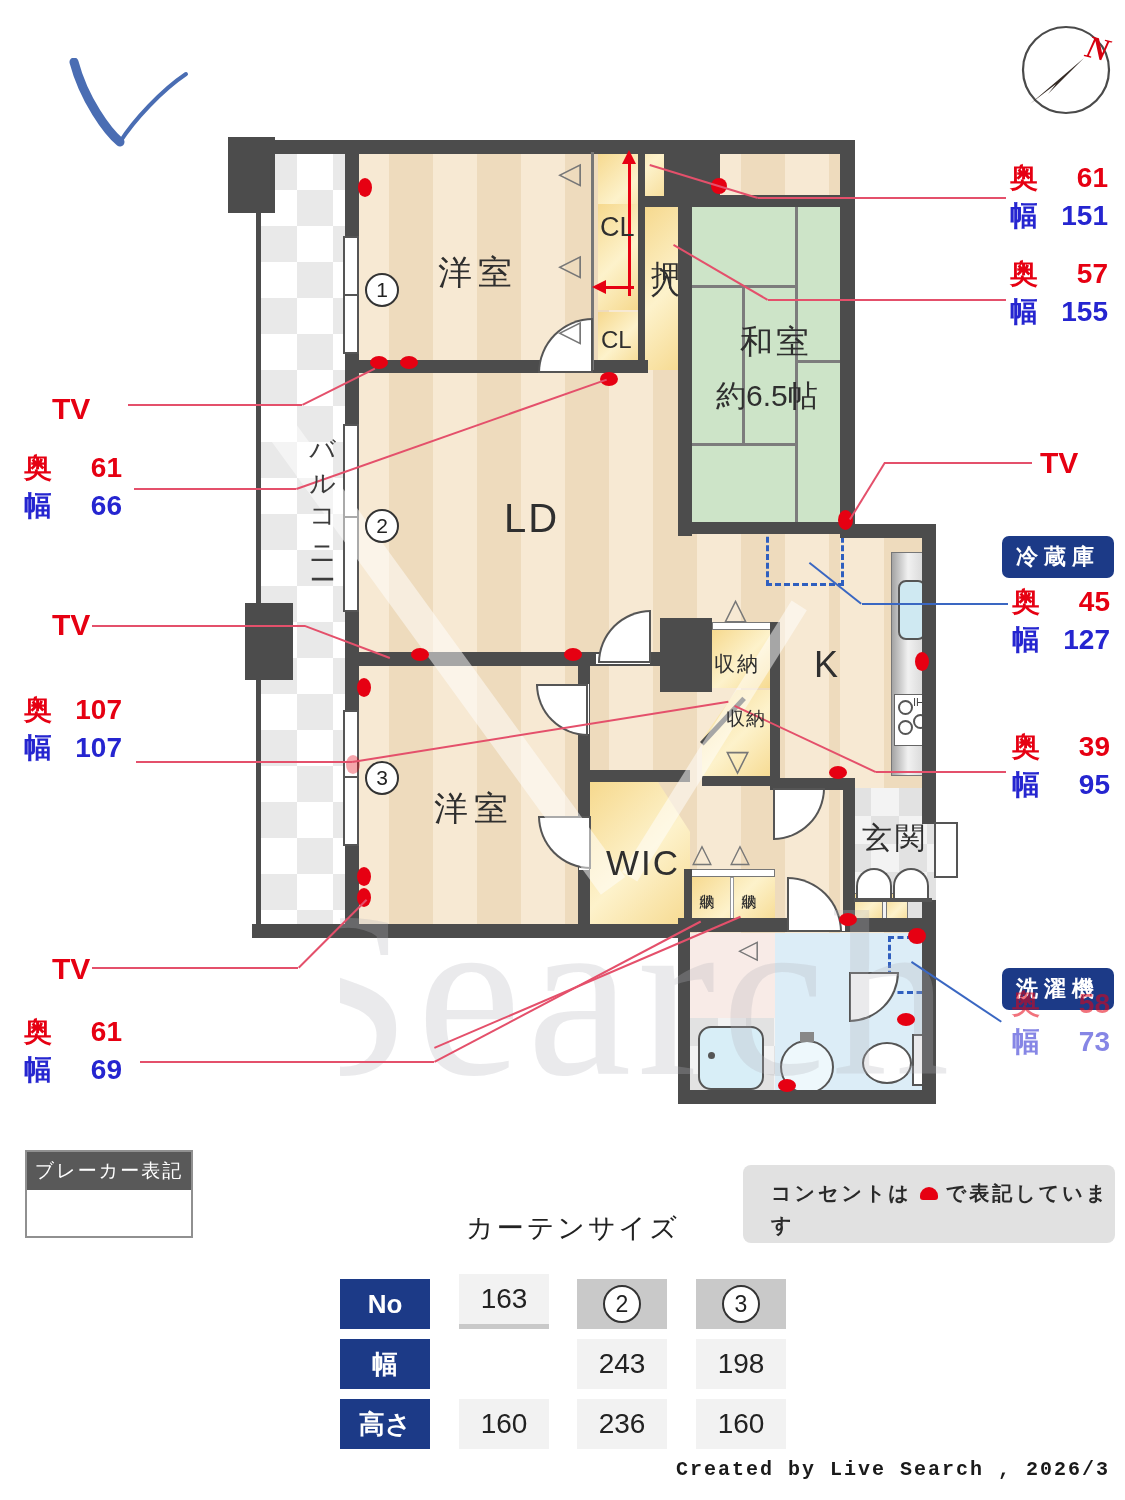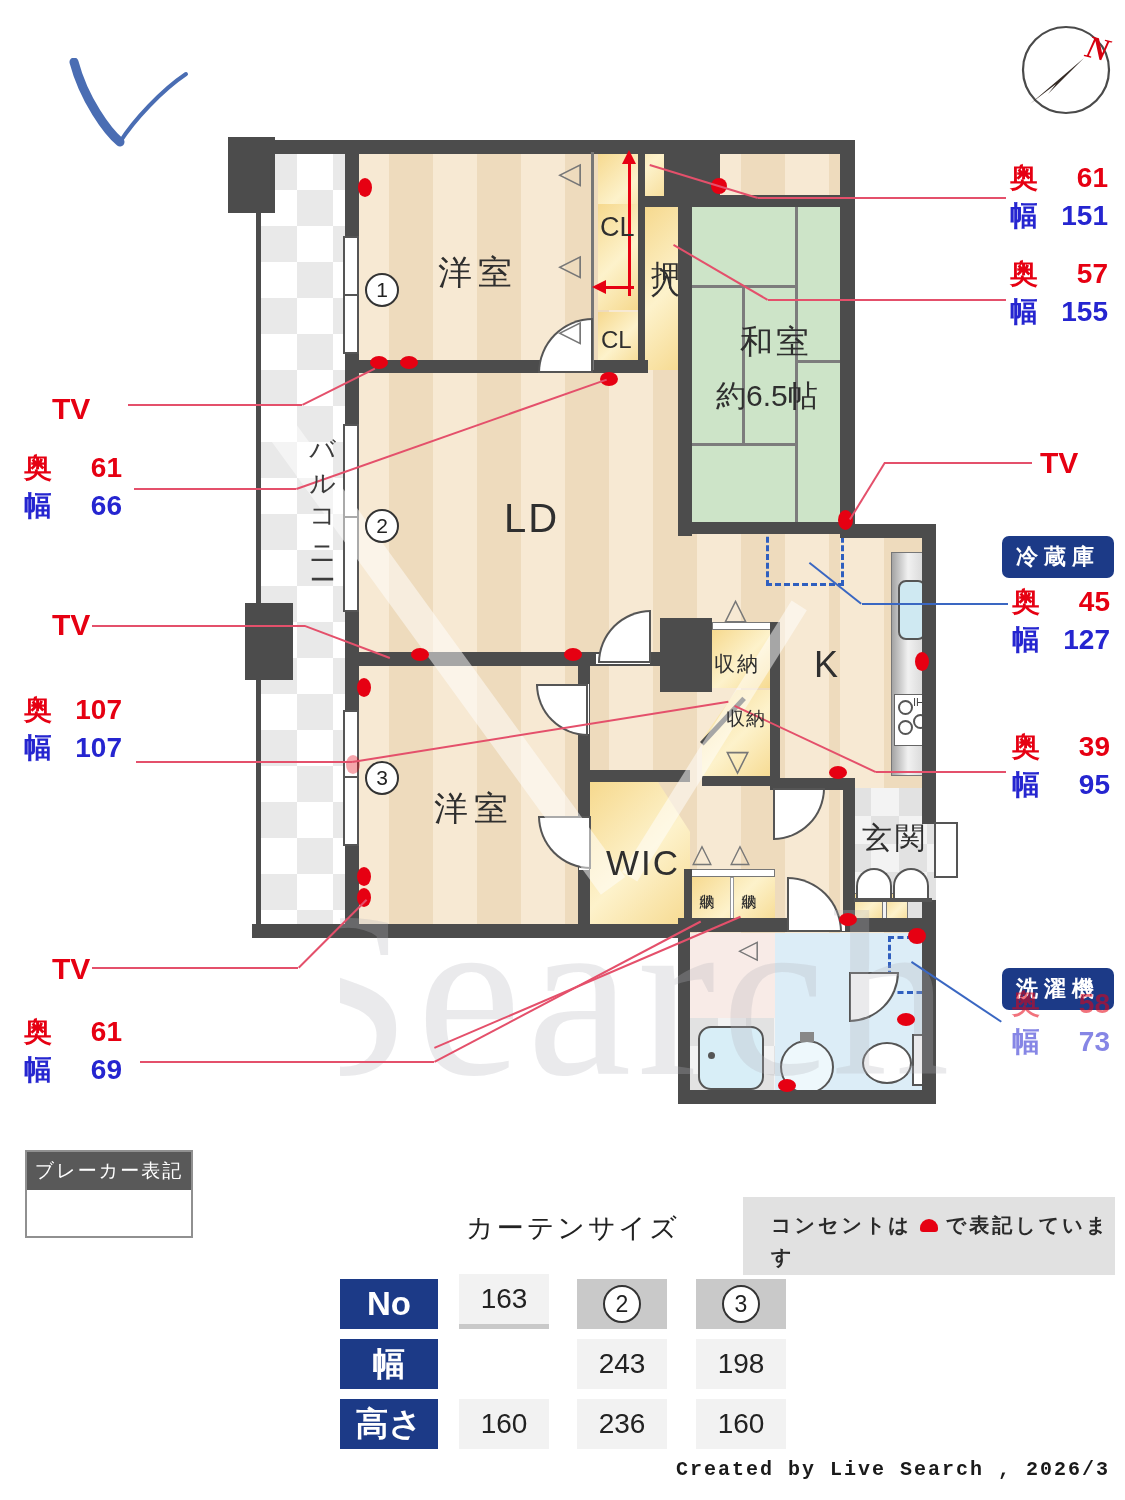--- a/index.html
+++ b/index.html
@@ -30,22 +30,22 @@
   .door { position:absolute; background:#fff; border:2px solid #555; }
   .win { position:absolute; background:#fff; border:2px solid #555; }
   .circle-num { position:absolute; width:34px; height:34px; border:2px solid #333; border-radius:50%;
                 background:#fff; display:flex; align-items:center; justify-content:center;
                 font-size:21px; color:#222; }
   .tri { position:absolute; color:#777; font-size:30px; line-height:30px; }
   .dashed-blue { position:absolute; border:3px dashed #2f5fbf; }
   .marrow { position:absolute; background:#e60012; }
   .note-dome { display:inline-block; width:18px; height:13px; background:#e60012;
                border-radius:9px 9px 3px 3px; margin:0 8px; }
-  .thdr { position:absolute; width:98px; height:50px; background:#1c3a87; color:#fff;
-          display:flex; align-items:center; justify-content:center; font-size:33px; font-weight:600; }
+  .thdr { position:absolute; width:90px; height:50px; background:#1c3a87; color:#fff;
+          display:flex; align-items:center; justify-content:center; font-size:26px; font-weight:600; }
   .tcell { position:absolute; width:90px; height:50px; background:#f2f2f2; color:#222;
            display:flex; align-items:center; justify-content:center; font-size:28px; }
   .tcell.gray { background:#c9c9c9; }
   .cellcirc { width:38px; height:38px; border:2px solid #333; border-radius:50%; background:#fff;
               display:flex; align-items:center; justify-content:center; font-size:23px; color:#222; }
 </style>
 </head>
 <body>
 
 <div class="abs" style="left:60px;top:58px;width:180px;height:120px;">
@@ -345,21 +345,21 @@
   <div class="dim-row c-blue">
       <span>幅</span>
       <span>69</span>
     </div>
 </div>
 
 <div class="abs" style="left:25px;top:1150px;width:168px;height:88px;border:2px solid #909090;background:#fff;">
   <div style="height:38px;background:#595959;color:#fff;display:flex;align-items:center;justify-content:center;font-size:19px;letter-spacing:2px;">ブレーカー表記</div>
 </div>
 
-<div class="abs" style="left:743px;top:1165px;width:372px;height:78px;background:#e1e1e1;border-radius:0;padding:12px 0 0 28px;font-size:20px;font-weight:600;letter-spacing:3px;color:#2a2a2a;line-height:32px;margin-top:32px;">
+<div class="abs" style="left:743px;top:1165px;width:372px;height:78px;background:#e1e1e1;border-radius:8px;padding:12px 0 0 28px;font-size:20px;font-weight:600;letter-spacing:3px;color:#2a2a2a;line-height:32px;">
   <div><span>コンセントは</span><span class="note-dome"></span><span>で表記しています</span></div>
 </div>
 
 <div class="lbl" style="left:466px;top:1210px;font-size:27px;letter-spacing:3px;color:#222;">カーテンサイズ</div>
 
 <div class="thdr" style="left:340px;top:1279px;">No</div>
 <div class="tcell gray" style="left:459px;top:1279px;">
     <span class="cellcirc">
       <span>1</span>
     </span>

